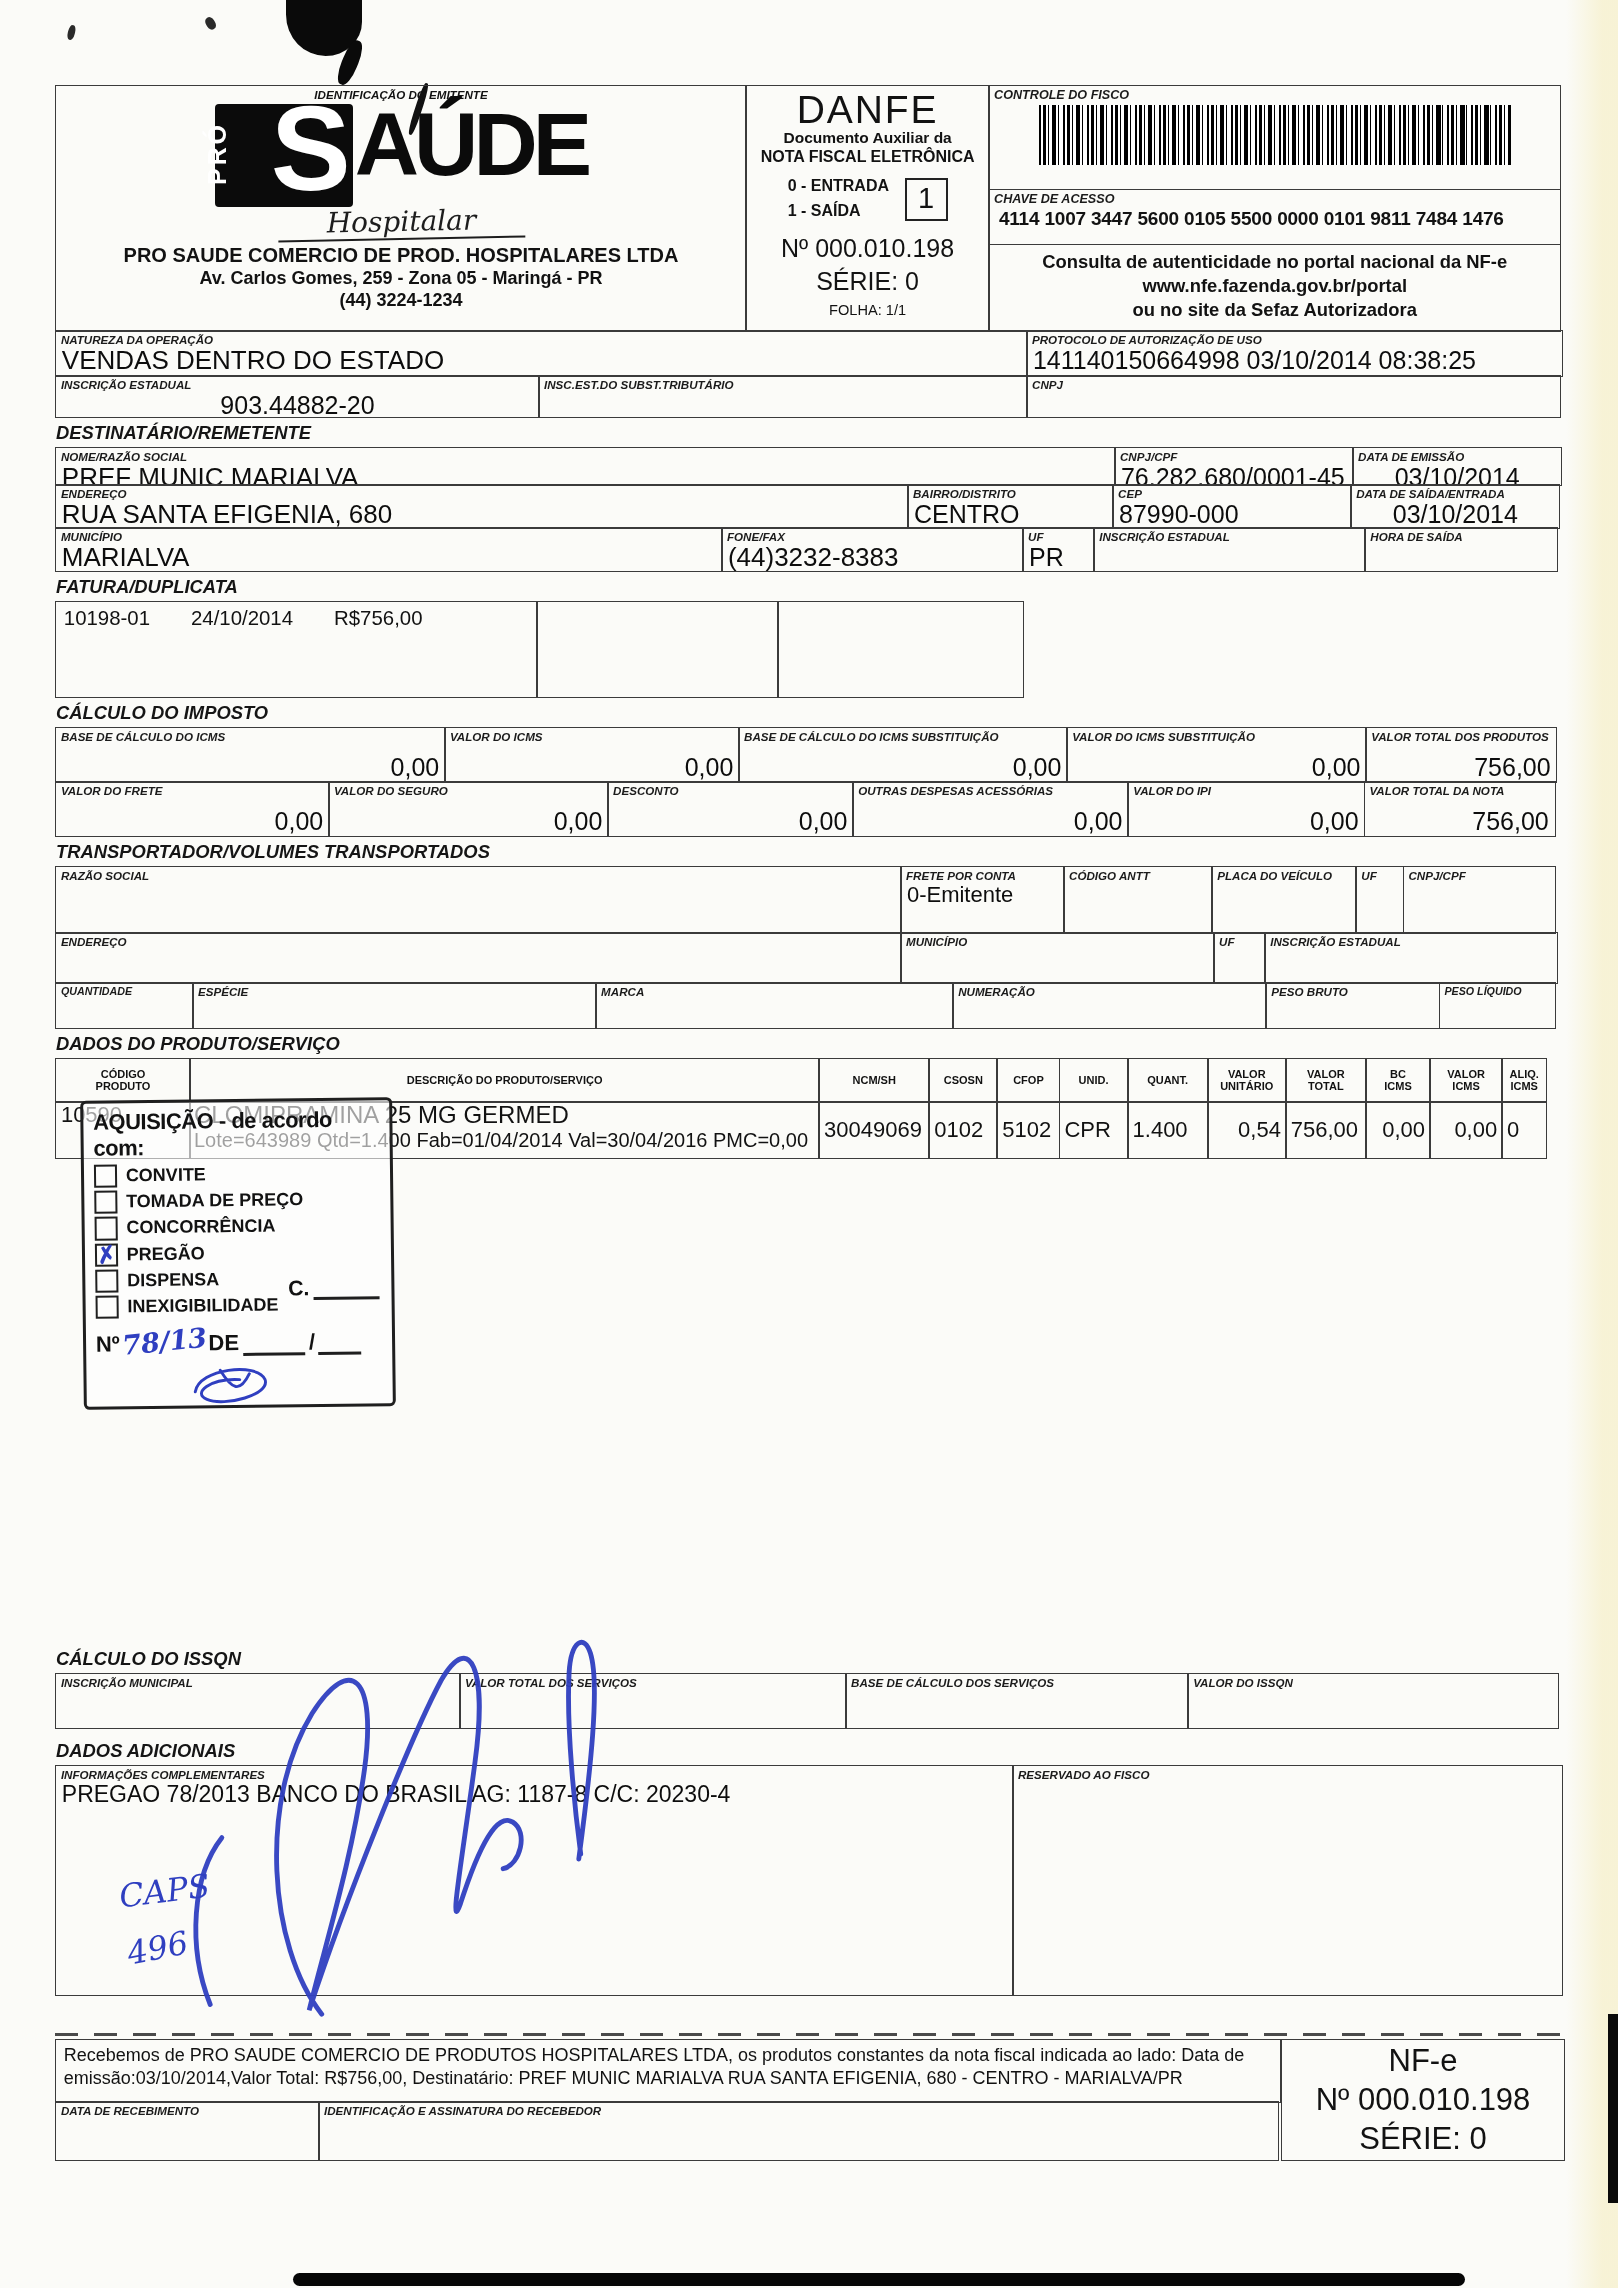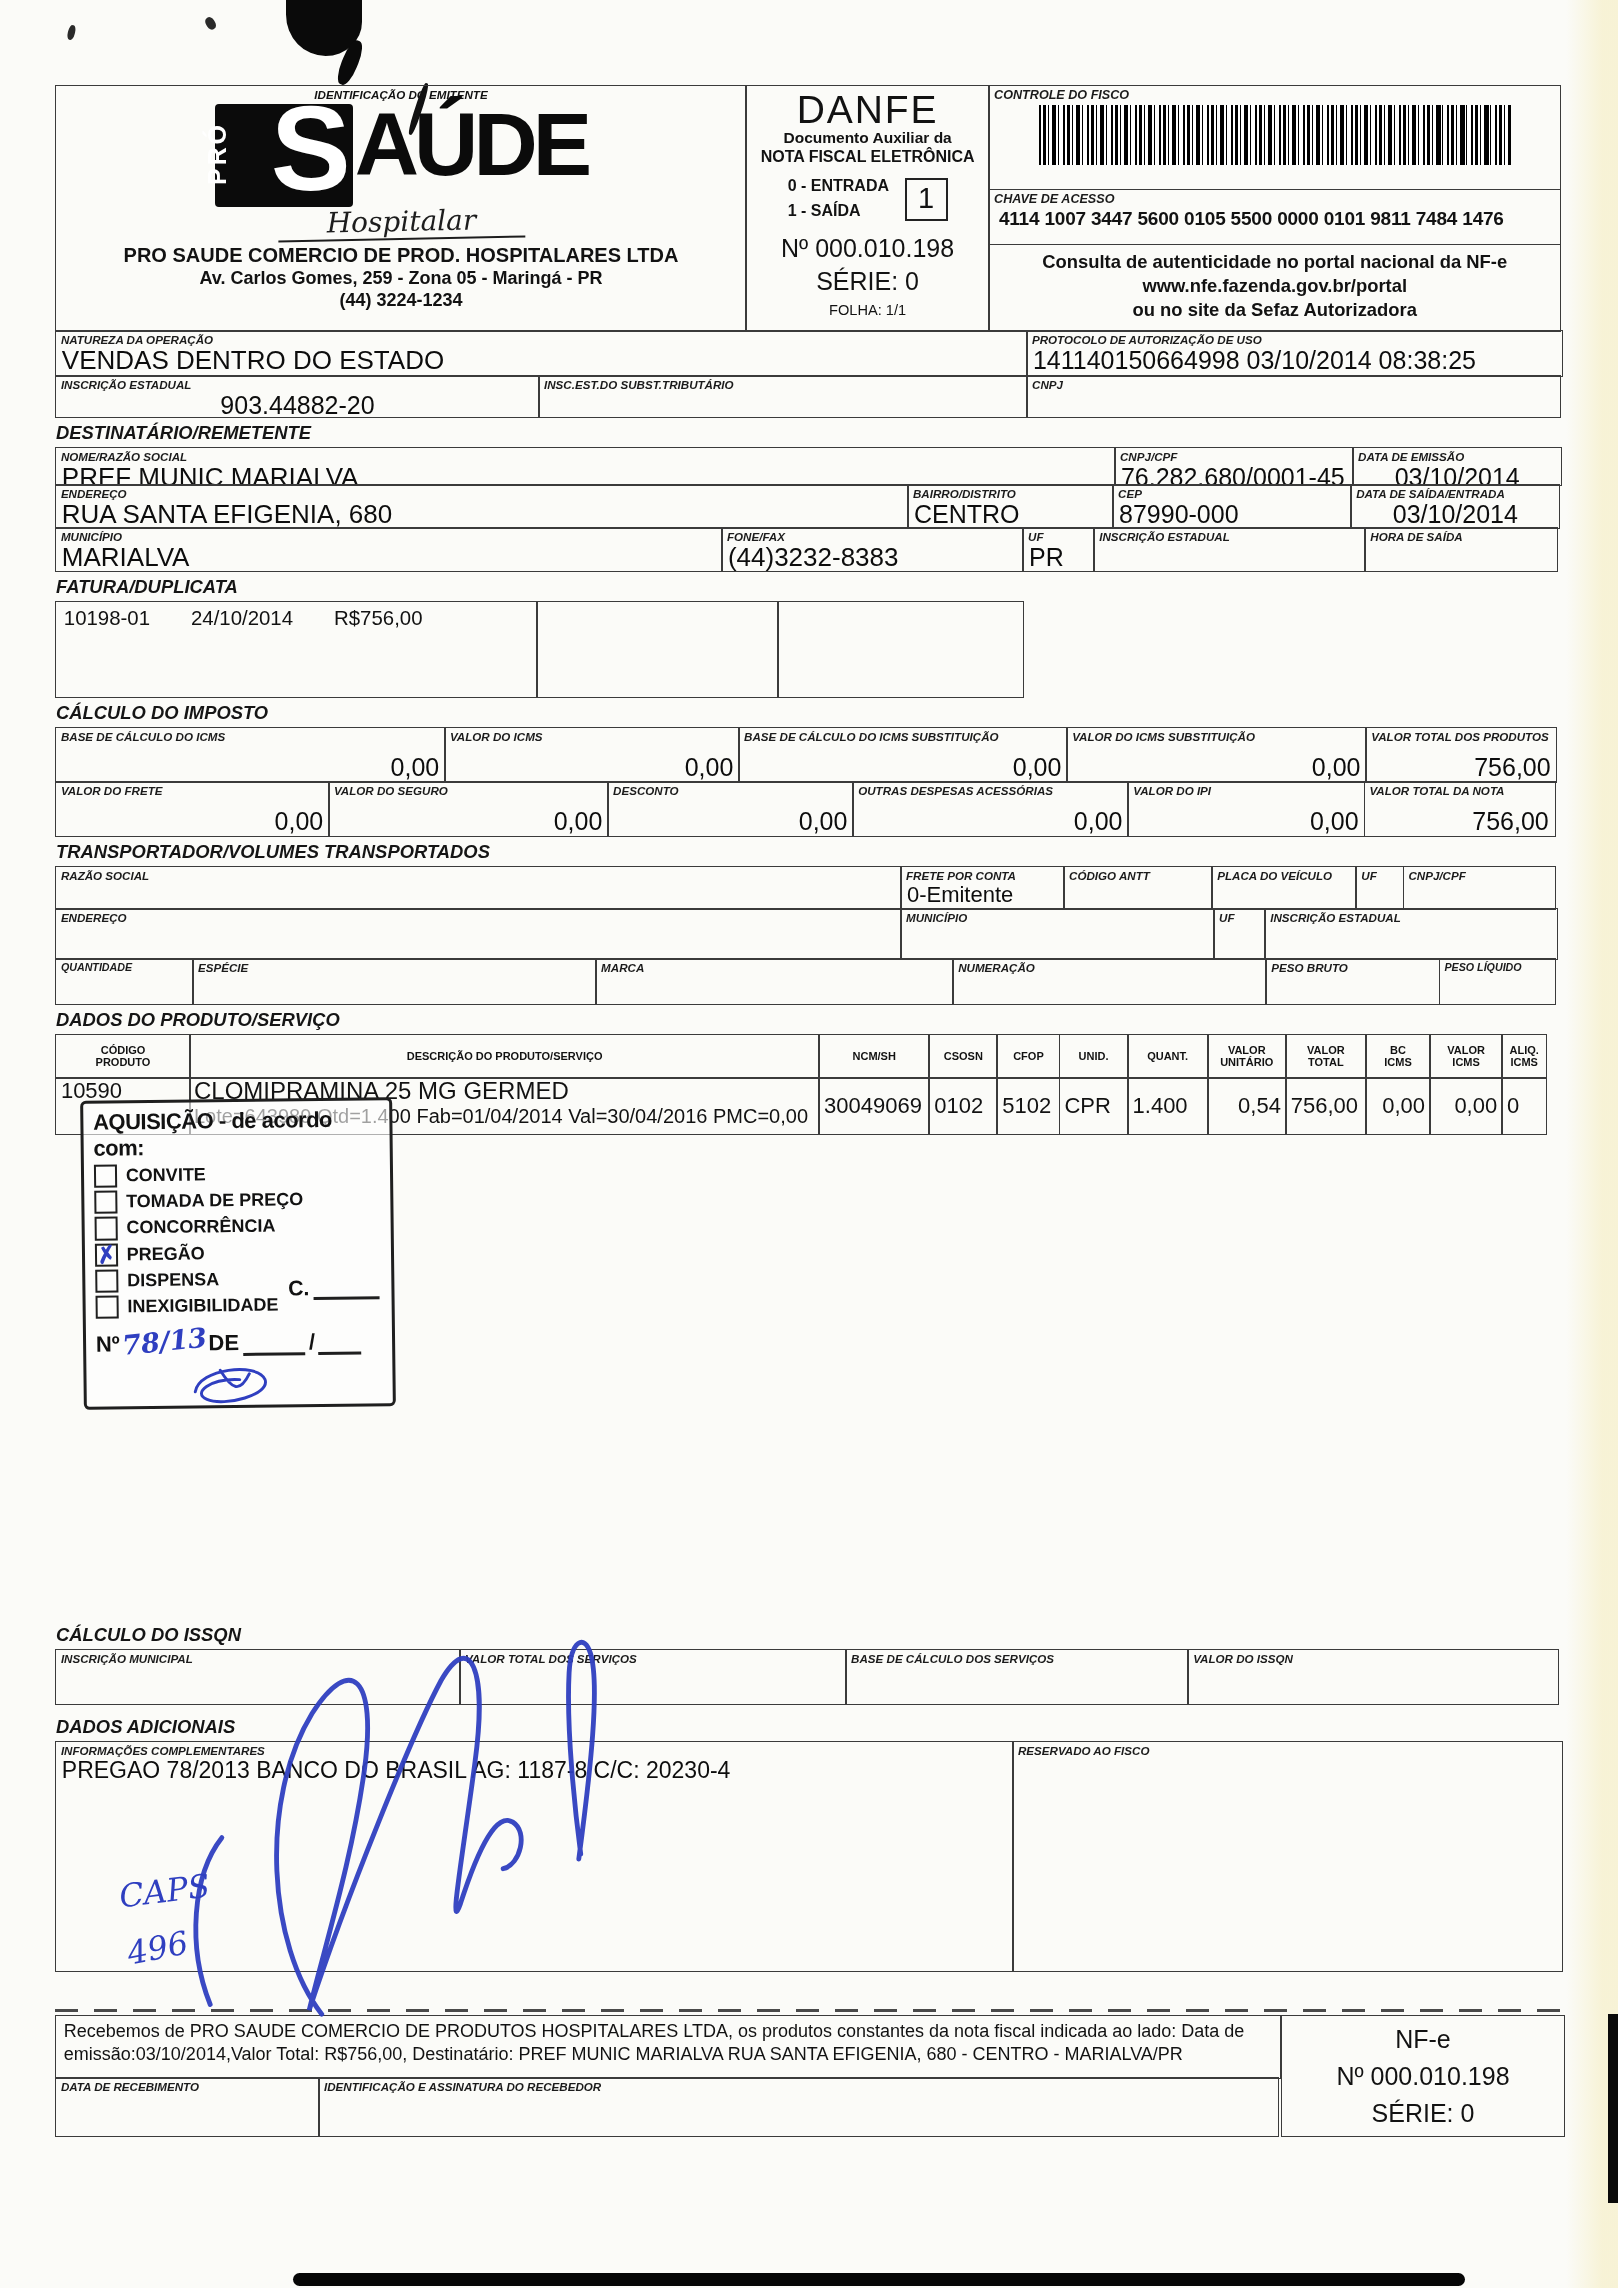--- a/index.html
+++ b/index.html
@@ -73,21 +73,21 @@
          font-size:32px;color:#2f3fc0;transform:rotate(-7deg);}
   .caps2{position:absolute;left:72px;top:1844px;font-family:"DejaVu Serif",serif;font-style:italic;
          font-size:32px;color:#2f3fc0;transform:rotate(-11deg);}
   .sig{position:absolute;left:97px;top:1541px;width:485px;height:400px;pointer-events:none;}
   .scrib{display:block;margin:3.9px 0 0 85px;}
   
   .dashes{height:2.9px;background:repeating-linear-gradient(90deg,#4a4a4a 0 23px,transparent 23px 39px);}
   
   .canho-txt{font-size:18px;line-height:1.27;padding:3.9px 7.8px;}
   .nfe-box{width:284px;align-items:center;justify-content:space-evenly;text-align:center;}
-  .nfe-line{font-size:25px;}
+  .nfe-line{font-size:31px;}
   
   .blob1{position:absolute;left:286px;top:0;width:76px;height:56px;background:#0a0a0a;
          border-radius:0 0 55% 60%/0 0 70% 85%;}
   .blob2{position:absolute;left:342px;top:39px;width:15.5px;height:47px;background:#0a0a0a;
          transform:rotate(22deg);border-radius:45%;}
   .blob3{position:absolute;left:415px;top:82px;width:6.8px;height:54px;background:#111;
          transform:rotate(18deg);border-radius:40%;}
   .mark1{position:absolute;left:68px;top:25px;width:6.8px;height:14.6px;background:#2a2a2a;
          transform:rotate(14deg);border-radius:45%;}
   .mark2{position:absolute;left:206px;top:16.5px;width:8.7px;height:12.6px;background:#2a2a2a;
@@ -296,21 +296,21 @@
       <div class="lbl">VALOR DO IPI</div>
       <div class="val vr">0,00</div>
     </div>
     <div class="f" style="width:192px">
       <div class="lbl">VALOR TOTAL DA NOTA</div>
       <div class="val vr">756,00</div>
     </div>
   </div>
 
   <div class="sech">TRANSPORTADOR/VOLUMES TRANSPORTADOS</div>
-  <div class="row" style="height:44px">
+  <div class="row" style="height:68px">
     <div class="f" style="width:847px">
       <div class="lbl">RAZÃO SOCIAL</div>
       <div class="val"></div>
     </div>
     <div class="f" style="width:165px">
       <div class="lbl">FRETE POR CONTA</div>
       <div class="val" style="font-size:22px">0-Emitente</div>
     </div>
     <div class="f" style="width:150px">
       <div class="lbl">CÓDIGO ANTT</div>

